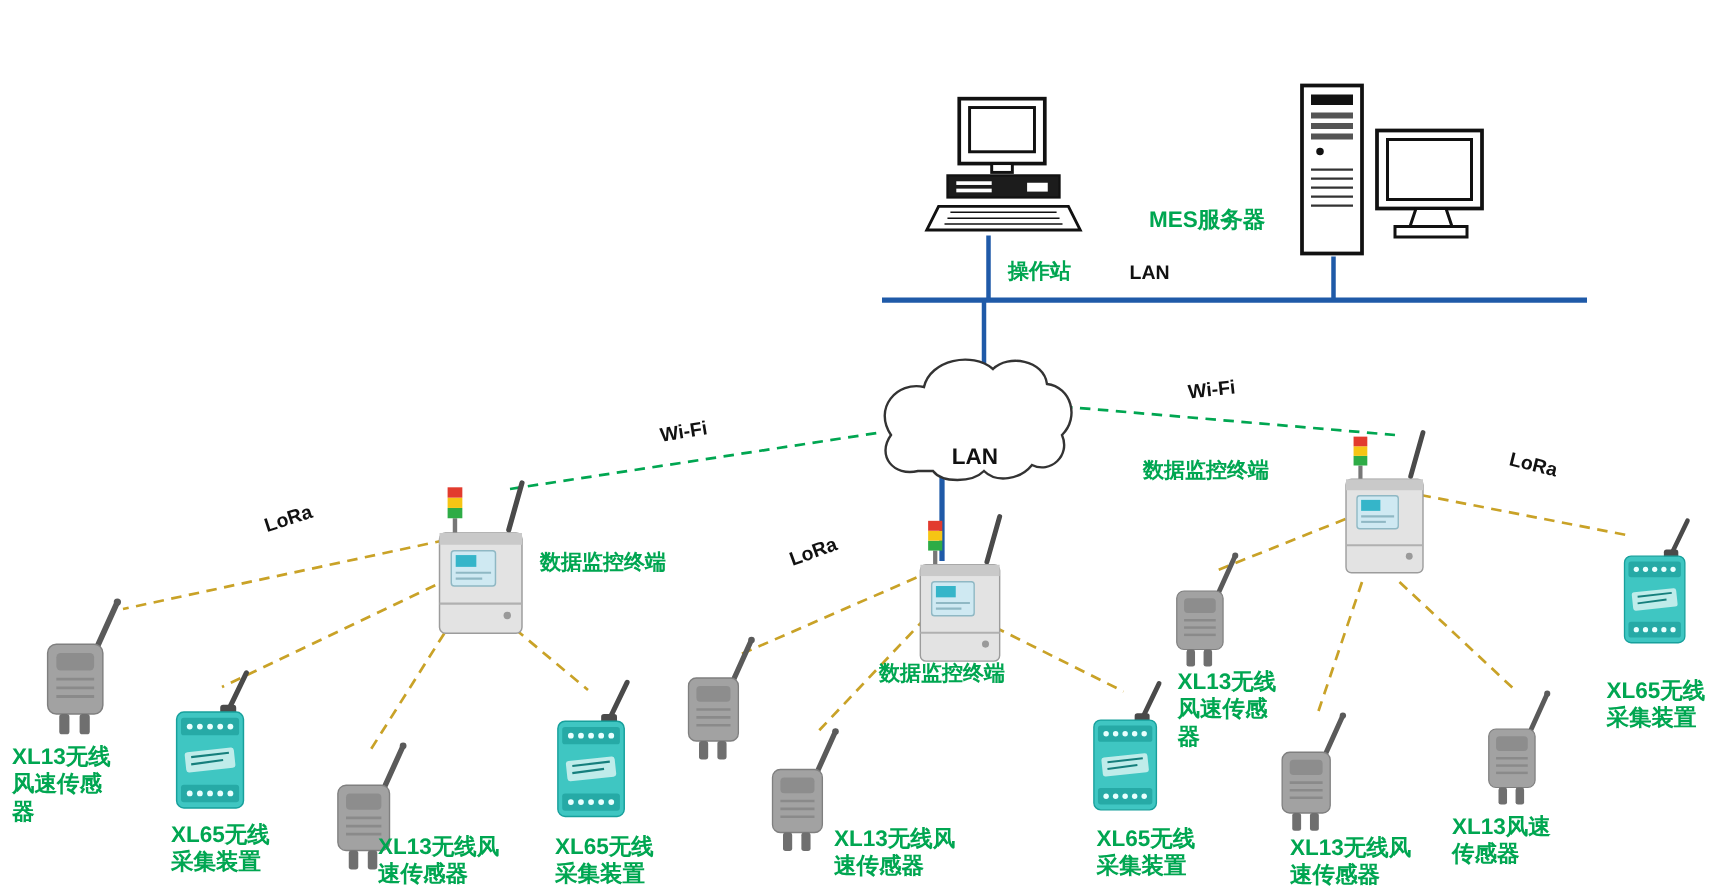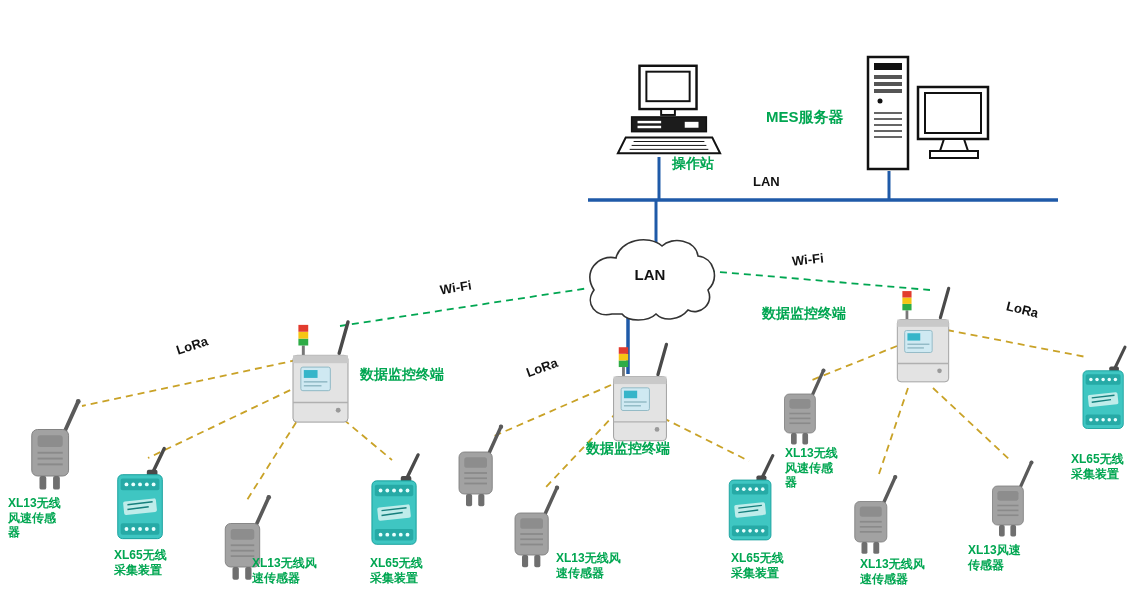--- a/index.html
+++ b/index.html
@@ -10,26 +10,26 @@
     font-family:"Liberation Sans", sans-serif;
     overflow:hidden;
   }
   svg.wires{position:absolute;left:0;top:0;}
   svg.dev{position:absolute;}
   .lbl{
     position:absolute;
     font-weight:bold;
     white-space:pre-line;
     line-height:1.22;
-    font-size:12px;
+    font-size:15px;
   }
   .green{color:#00A651;}
   .dark{color:#111111;}
   .t14{font-size:14px;}
-  .t15{font-size:15px;}
+  .t15{font-size:15px;margin-top:30px;}
   .t13{font-size:13px;}
   .defsvg{position:absolute;width:0;height:0;overflow:hidden;}
 </style>
 </head>
 <body>
 
 <div class="stage">
 
   <svg class="defsvg" aria-hidden="true">
     <defs>
@@ -194,21 +194,21 @@
   <svg class="dev" style="left:848px;top:470px;width:54px;height:90px">
       <use href="#sym-sensor"></use>
     </svg>
   <svg class="dev" style="left:986px;top:456px;width:52px;height:86px">
       <use href="#sym-sensor"></use>
     </svg>
   <svg class="dev" style="left:1076px;top:340px;width:56px;height:100px">
       <use href="#sym-xl65"></use>
     </svg>
 
-  <div class="lbl green t14" style="left:672px;top:155px">操作站</div>
+  <div class="lbl green t14" style="left:672px;top:172px">操作站</div>
   <div class="lbl green t15" style="left:766px;top:108px">MES服务器</div>
   <div class="lbl dark t13" style="left:753px;top:174px">LAN</div>
   <div class="lbl dark t15" style="left:622px;top:266px;width:56px;text-align:center">LAN</div>
 
   <div class="lbl dark t13" style="left:440px;top:280px;transform:rotate(-9deg)">Wi-Fi</div>
   <div class="lbl dark t13" style="left:792px;top:252px;transform:rotate(-6deg)">Wi-Fi</div>
   <div class="lbl dark t13" style="left:176px;top:338px;transform:rotate(-18deg)">LoRa</div>
   <div class="lbl dark t13" style="left:526px;top:360px;transform:rotate(-20deg)">LoRa</div>
   <div class="lbl dark t13" style="left:1006px;top:302px;transform:rotate(14deg)">LoRa</div>
 

